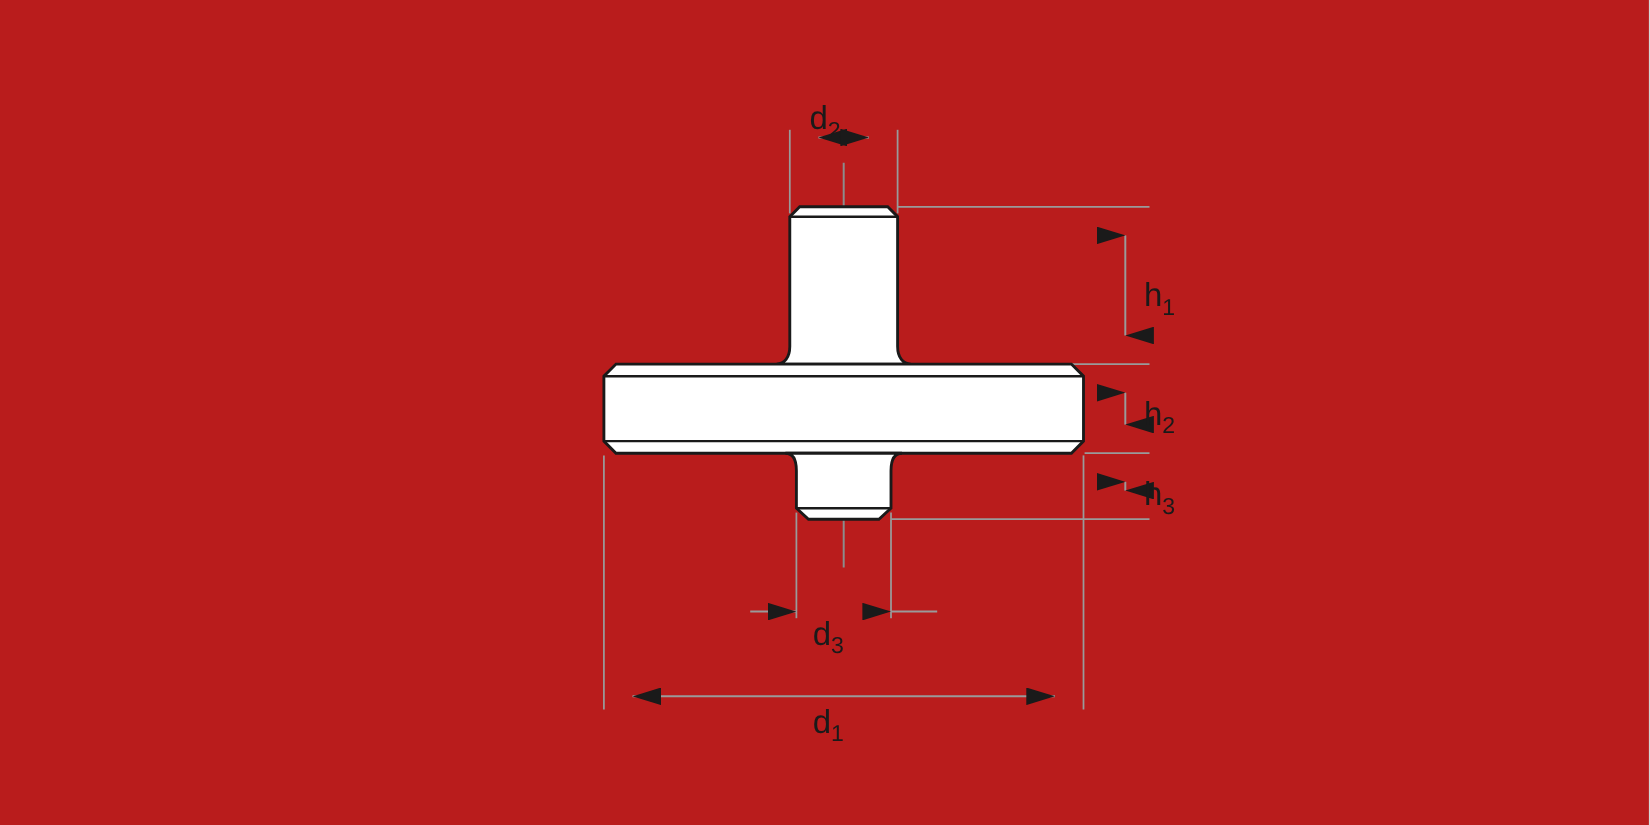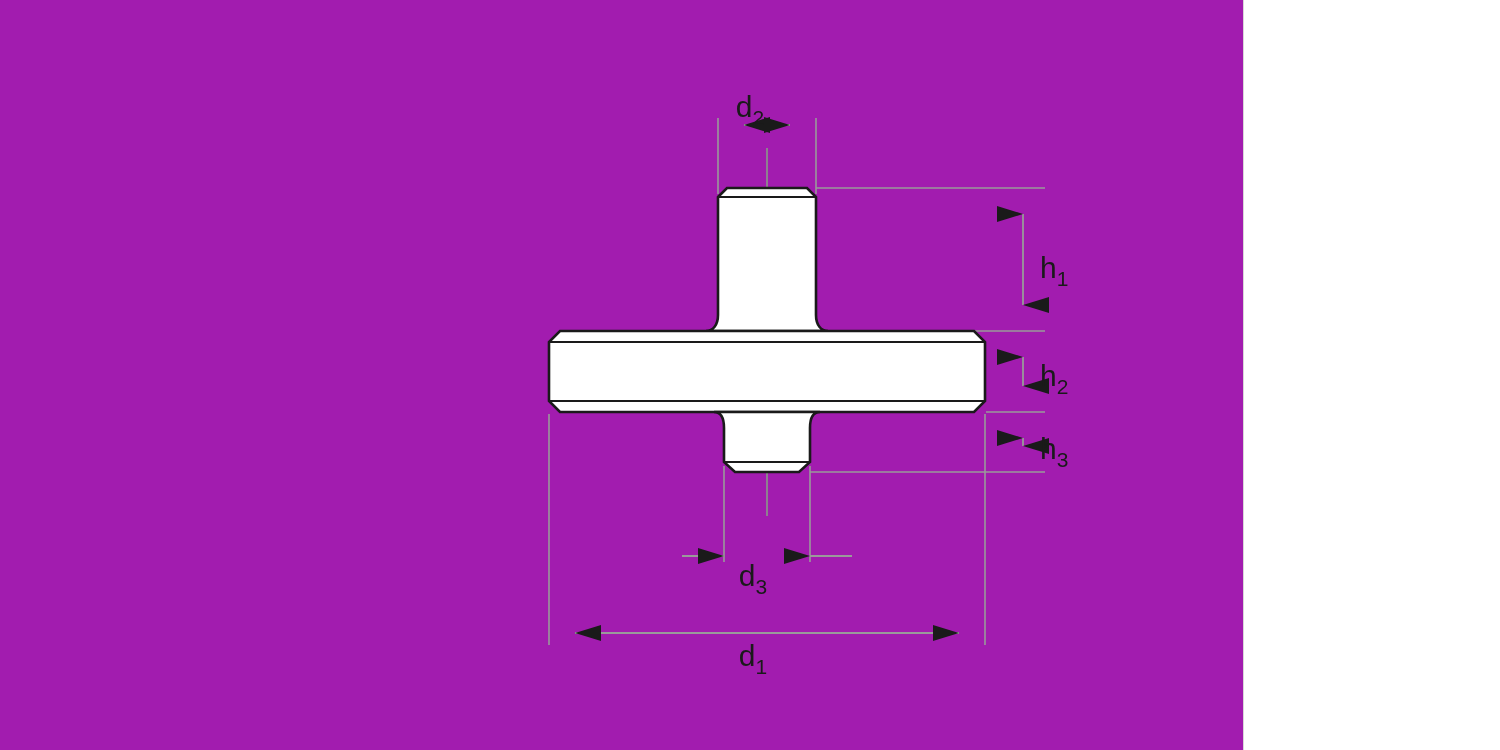--- a/index.html
+++ b/index.html
@@ -8,23 +8,23 @@
     background: #ffffff;
   }
   body {
     width: 1500px;
     height: 750px;
     font-family: "Liberation Sans", sans-serif;
     overflow: hidden;
   }
   #drawing-root {
     position: relative;
-    width: 1244px;
+    width: 1500px;
     height: 750px;
-    background: #a21caf;
+    background: #b91c1c;
   }
   #tech-svg {
     display: block;
     width: 1500px;
     height: 750px;
   }
   .dim-label {
     font-family: "Liberation Sans", sans-serif;
     font-size: 30px;
     fill: #1a1a1a;

